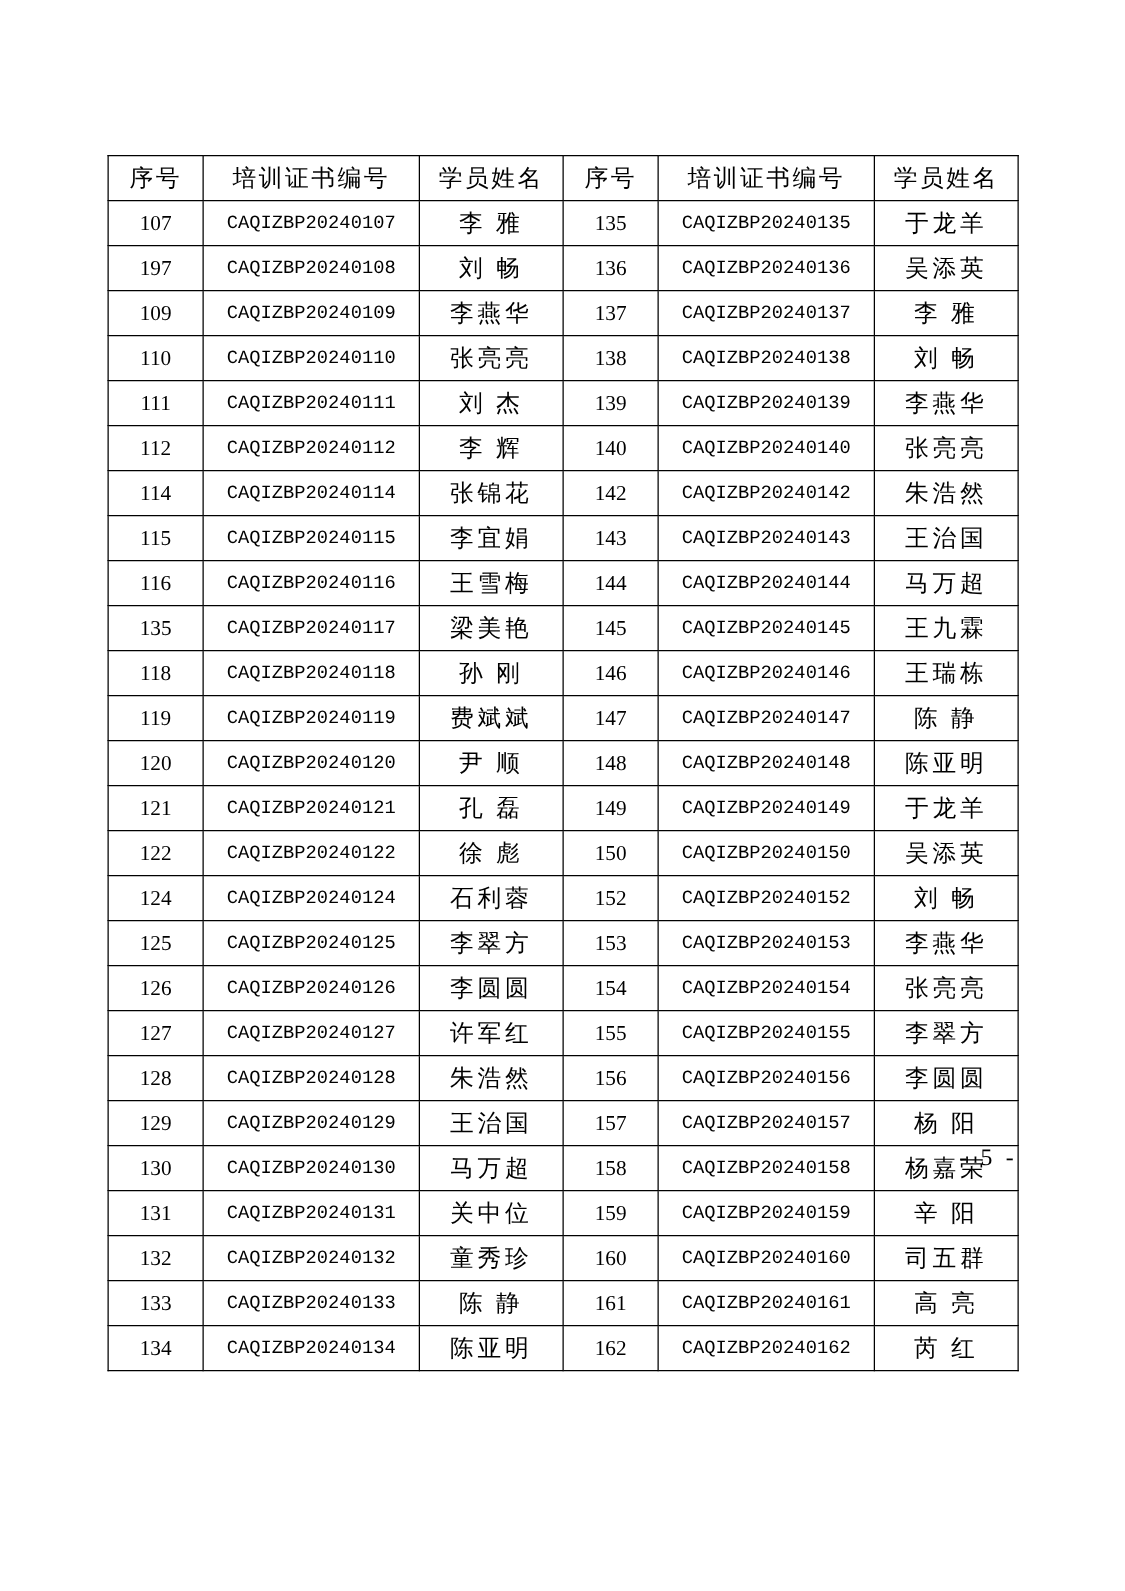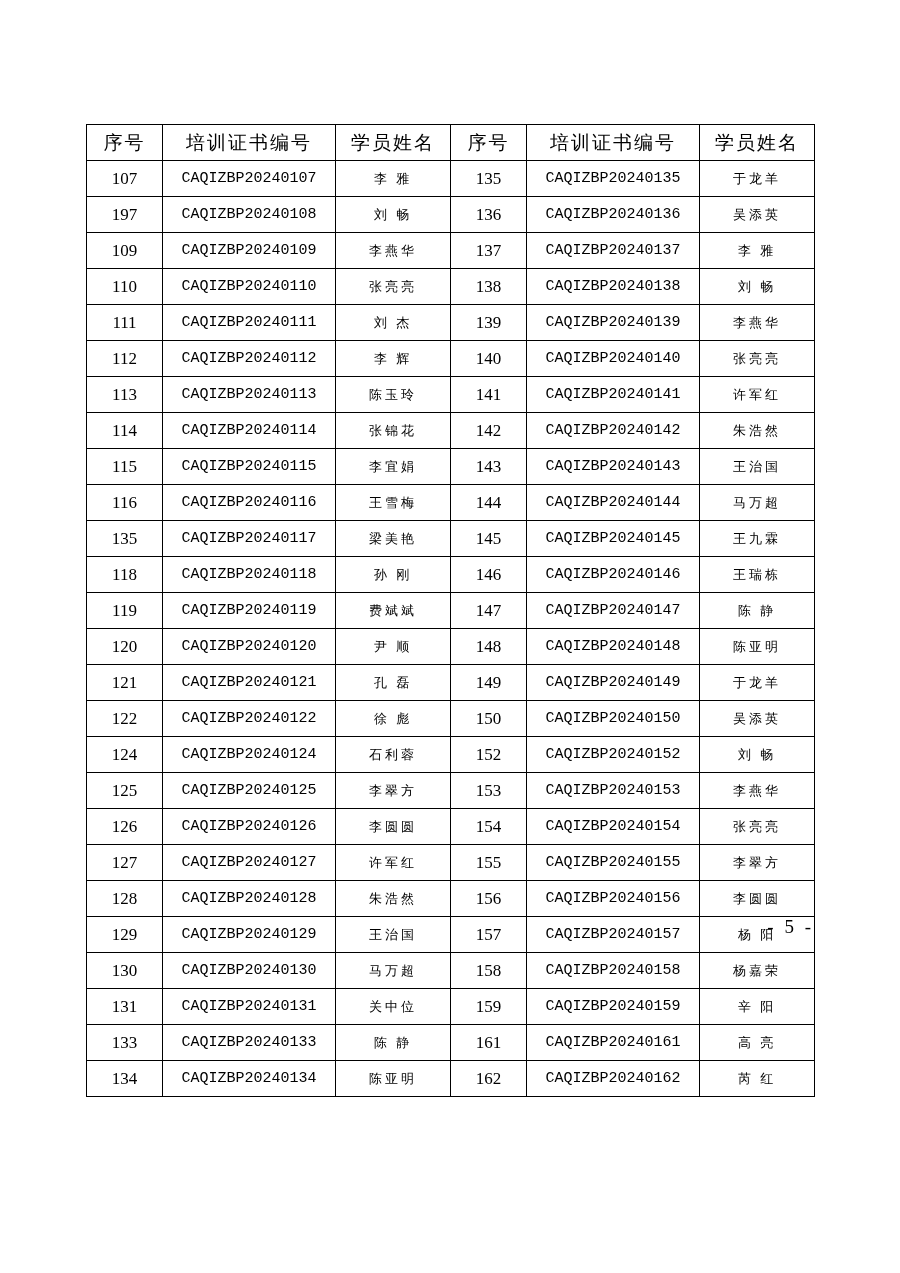--- a/index.html
+++ b/index.html
@@ -55,21 +55,21 @@
     font-size: 17px;
     margin-left: 28px;
   }
   td.cert {
     font-family: "Liberation Mono", monospace;
     font-size: 15px;
     letter-spacing: 0px;
   }
   td.name {
     font-family: "Liberation Serif", serif;
-    font-size: 13px;
+    font-size: 19px;
     letter-spacing: 3px;
   }
   .page-number {
     position: absolute;
     right: 86px;
     bottom: 48px;
     font-family: "Liberation Serif", serif;
     font-size: 19px;
     letter-spacing: 3px;
   }
@@ -142,28 +142,20 @@
           </tr>
           <tr>
             <td class="idx">112</td>
             <td class="cert">CAQIZBP20240112</td>
             <td class="name">李 辉</td>
             <td class="idx">140</td>
             <td class="cert">CAQIZBP20240140</td>
             <td class="name">张亮亮</td>
           </tr>
           <tr>
-            <td class="idx">113</td>
-            <td class="cert">CAQIZBP20240113</td>
-            <td class="name">陈玉玲</td>
-            <td class="idx">141</td>
-            <td class="cert">CAQIZBP20240141</td>
-            <td class="name">许军红</td>
-          </tr>
-          <tr>
             <td class="idx">114</td>
             <td class="cert">CAQIZBP20240114</td>
             <td class="name">张锦花</td>
             <td class="idx">142</td>
             <td class="cert">CAQIZBP20240142</td>
             <td class="name">朱浩然</td>
           </tr>
           <tr>
             <td class="idx">115</td>
             <td class="cert">CAQIZBP20240115</td>
@@ -286,20 +278,28 @@
           </tr>
           <tr>
             <td class="idx">131</td>
             <td class="cert">CAQIZBP20240131</td>
             <td class="name">关中位</td>
             <td class="idx">159</td>
             <td class="cert">CAQIZBP20240159</td>
             <td class="name">辛 阳</td>
           </tr>
           <tr>
+            <td class="idx">132</td>
+            <td class="cert">CAQIZBP20240132</td>
+            <td class="name">童秀珍</td>
+            <td class="idx">160</td>
+            <td class="cert">CAQIZBP20240160</td>
+            <td class="name">司五群</td>
+          </tr>
+          <tr>
             <td class="idx">133</td>
             <td class="cert">CAQIZBP20240133</td>
             <td class="name">陈 静</td>
             <td class="idx">161</td>
             <td class="cert">CAQIZBP20240161</td>
             <td class="name">高 亮</td>
           </tr>
           <tr>
             <td class="idx">134</td>
             <td class="cert">CAQIZBP20240134</td>

